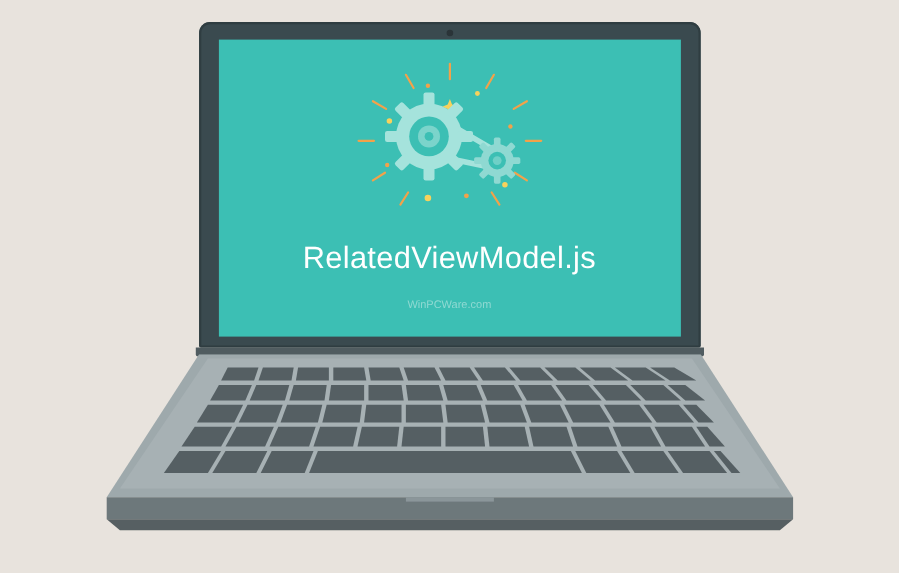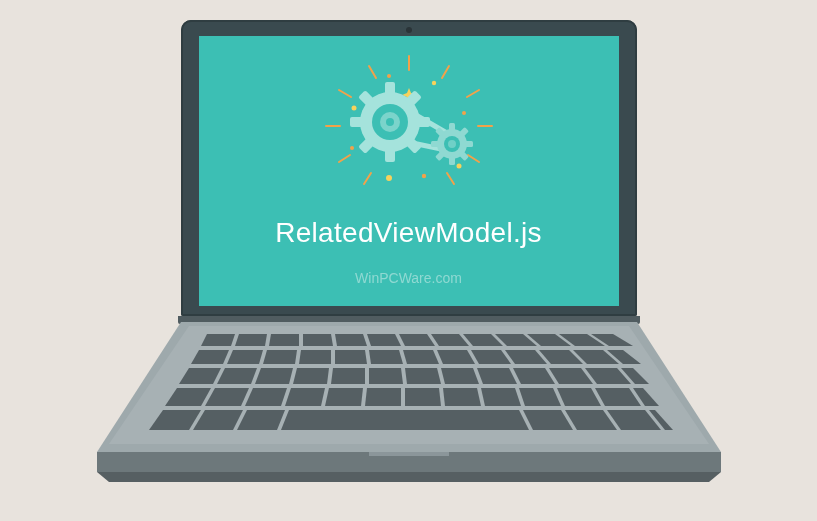--- a/index.html
+++ b/index.html
@@ -57,21 +57,21 @@
   }
   .filename {
     color: #ffffff;
     font-size: 28px;
     font-weight: 400;
     margin-top: 4px;
     letter-spacing: 0.3px;
   }
   .watermark {
     color: #8fd9d2;
-    font-size: 14px;
+    font-size: 10px;
     margin-top: 6px;
     font-weight: 500;
   }
   .hinge {
     width: 462px;
     height: 8px;
     background: #505c60;
     margin: 0 auto;
     border-radius: 0 0 2px 2px;
   }

